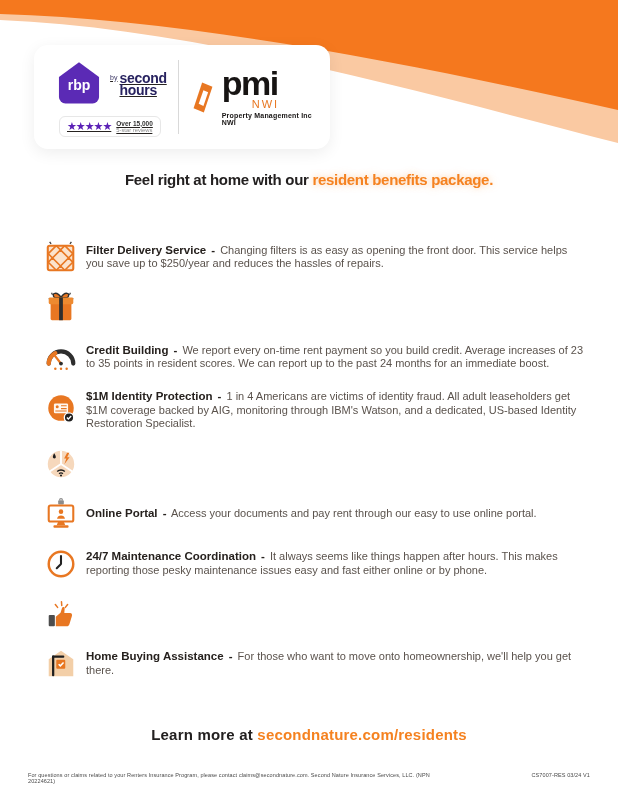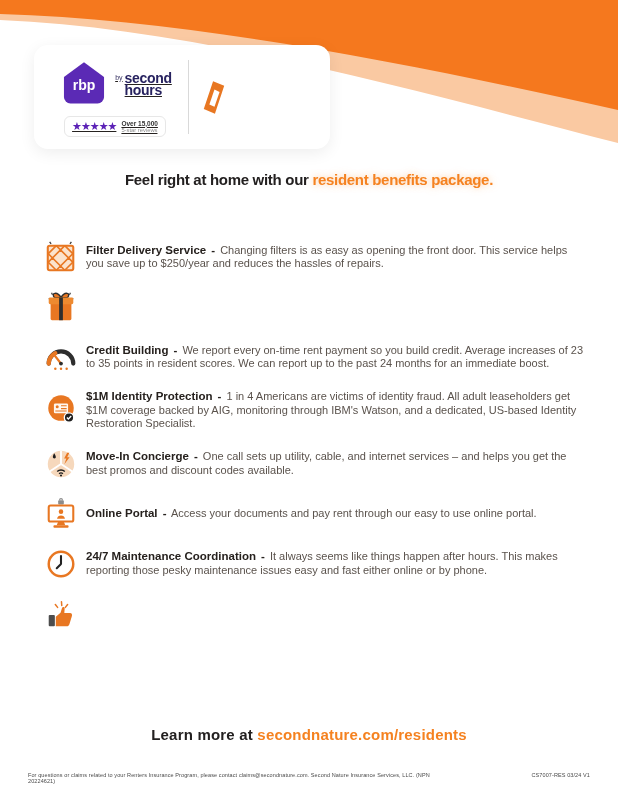--- a/index.html
+++ b/index.html
@@ -115,20 +115,25 @@
     </div>
   </div>
 
   <div class="card-divider"></div>
 
   <div class="pmi-col">
     <svg width="26" height="38" viewBox="0 0 28 40">
       <polygon points="3,33 13,3 25,8 15,38" fill="#E87722"></polygon>
       <polygon points="9,28 14.5,12 20,14.5 14.5,30.5" fill="#ffffff"></polygon>
     </svg>
+    <div class="pmi-text">
+      <span class="pmi-name">pmi</span>
+      <span class="pmi-region">NWI</span>
+      <span class="pmi-tagline">Property Management Inc NWI</span>
+    </div>
   </div>
 </div>
 
 <div class="headline">
   <span>Feel right at home with our </span><span class="hl">resident benefits package.</span>
 </div>
 
 <div class="benefits">
 
   <div class="benefit">
@@ -187,21 +192,20 @@
     <span class="b-icon">
       <svg viewBox="0 0 36 36">
         <circle cx="18" cy="18" r="14" fill="#F6D8BC"></circle>
         <path d="M18 18 V4 M18 18 L6 26 M18 18 L30 26" stroke="#ffffff" stroke-width="2"></path>
         <path d="M10.8 6.5 C12.8 9.5 13.2 11.5 11 12.2 C8.8 11.6 9 9.4 10.8 6.5 Z" fill="#1e1e1e"></path>
         <path d="M24.5 6 l-3.2 6.2 h2.4 l-2.2 6 l5.6 -7.4 h-2.6 l2.4 -4.8 z" fill="#E87722"></path>
         <path d="M14 26 a5.5 5.5 0 0 1 8 0 M16 28.2 a2.8 2.8 0 0 1 4 0" stroke="#1e1e1e" stroke-width="1.5" fill="none"></path>
         <circle cx="18" cy="30.2" r="1.1" fill="#1e1e1e"></circle>
       </svg>
     </span>
-    <p class="b-text"><span class="b-title">Move-In Concierge</span> <span class="b-sep">-</span> <span class="b-desc">One call sets up utility, cable, and internet services – and helps you get the best promos and discount codes available.</span></p>
   </div>
 
   <div class="benefit">
     <span class="b-icon">
       <svg viewBox="0 0 36 36">
         <rect x="15" y="3.5" width="6" height="4.5" rx="1" fill="#8c8c8c"></rect>
         <path d="M16.5 3.5 v-0.3 a1.5 1.5 0 0 1 3 0 V3.5" stroke="#8c8c8c" fill="none" stroke-width="1.2"></path>
         <rect x="5" y="9" width="26" height="17" rx="2" fill="#ffffff" stroke="#E87722" stroke-width="2.2"></rect>
         <circle cx="18" cy="15.5" r="2.4" fill="#E87722"></circle>
         <path d="M13.8 23 a4.3 4.3 0 0 1 8.4 0 z" fill="#E87722"></path>
@@ -225,20 +229,32 @@
   <div class="benefit">
     <span class="b-icon">
       <svg viewBox="0 0 36 36">
         <path d="M12 8 l2.4 3 M18.5 5 l0.3 4 M25 8 l-2.4 3" stroke="#E87722" stroke-width="1.6" stroke-linecap="round"></path>
         <rect x="5" y="19" width="6.5" height="12" rx="1" fill="#4d4d4d"></rect>
         <path d="M12.5 31 V21 l5 -4.2 1.5 -5 c0.5 -1.7 3 -1.3 2.9 0.5 l-0.4 4.7 h6 c2.2 0 2.6 2.2 1.9 3.6 l-2.5 8.2 c-0.4 1.3 -1.4 2.2 -2.9 2.2 H12.5 z" fill="#E87722"></path>
       </svg>
     </span>
   </div>
 
+  <div class="benefit">
+    <span class="b-icon">
+      <svg viewBox="0 0 36 36">
+        <path d="M18 4 L31 13 V31 H5 V13 Z" fill="#F3CFA8"></path>
+        <rect x="8.5" y="9" width="2.4" height="22" rx="1" fill="#1e1e1e"></rect>
+        <rect x="8.5" y="9" width="13" height="2.4" rx="1" fill="#1e1e1e"></rect>
+        <rect x="13" y="13.5" width="9.5" height="9.5" rx="1" fill="#E87722"></rect>
+        <path d="M15.5 18.2 l1.8 1.8 3.4 -3.6" stroke="#ffffff" stroke-width="1.6" fill="none"></path>
+      </svg>
+    </span>
+    <p class="b-text"><span class="b-title">Home Buying Assistance</span> <span class="b-sep">-</span> <span class="b-desc">For those who want to move onto homeownership, we'll help you get there.</span></p>
+  </div>
 
 </div>
 
 <div class="learn-more">
   <span>Learn more at </span><span class="link">secondnature.com/residents</span>
 </div>
 
 <div class="fine-print">
   <span class="fine-left">For questions or claims related to your Renters Insurance Program, please contact claims@secondnature.com. Second Nature Insurance Services, LLC. (NPN 20224621)</span>
   <span class="fine-right">CS7007-RES 03/24 V1</span>

